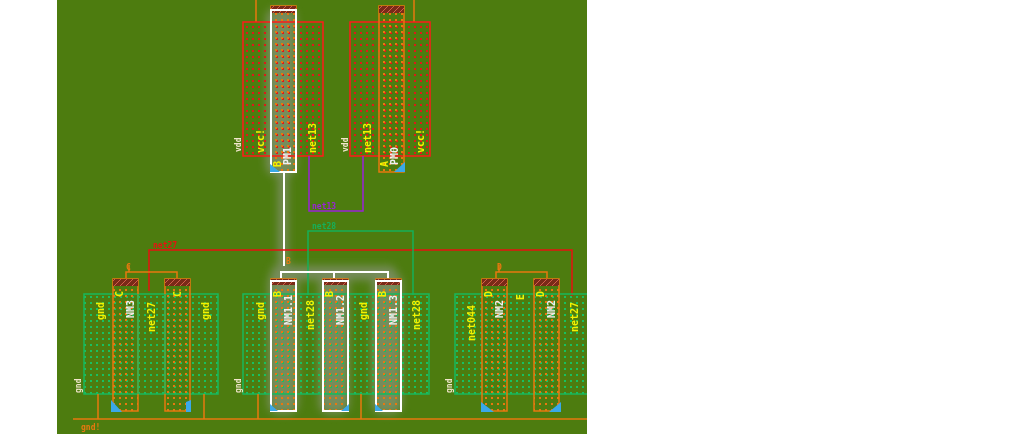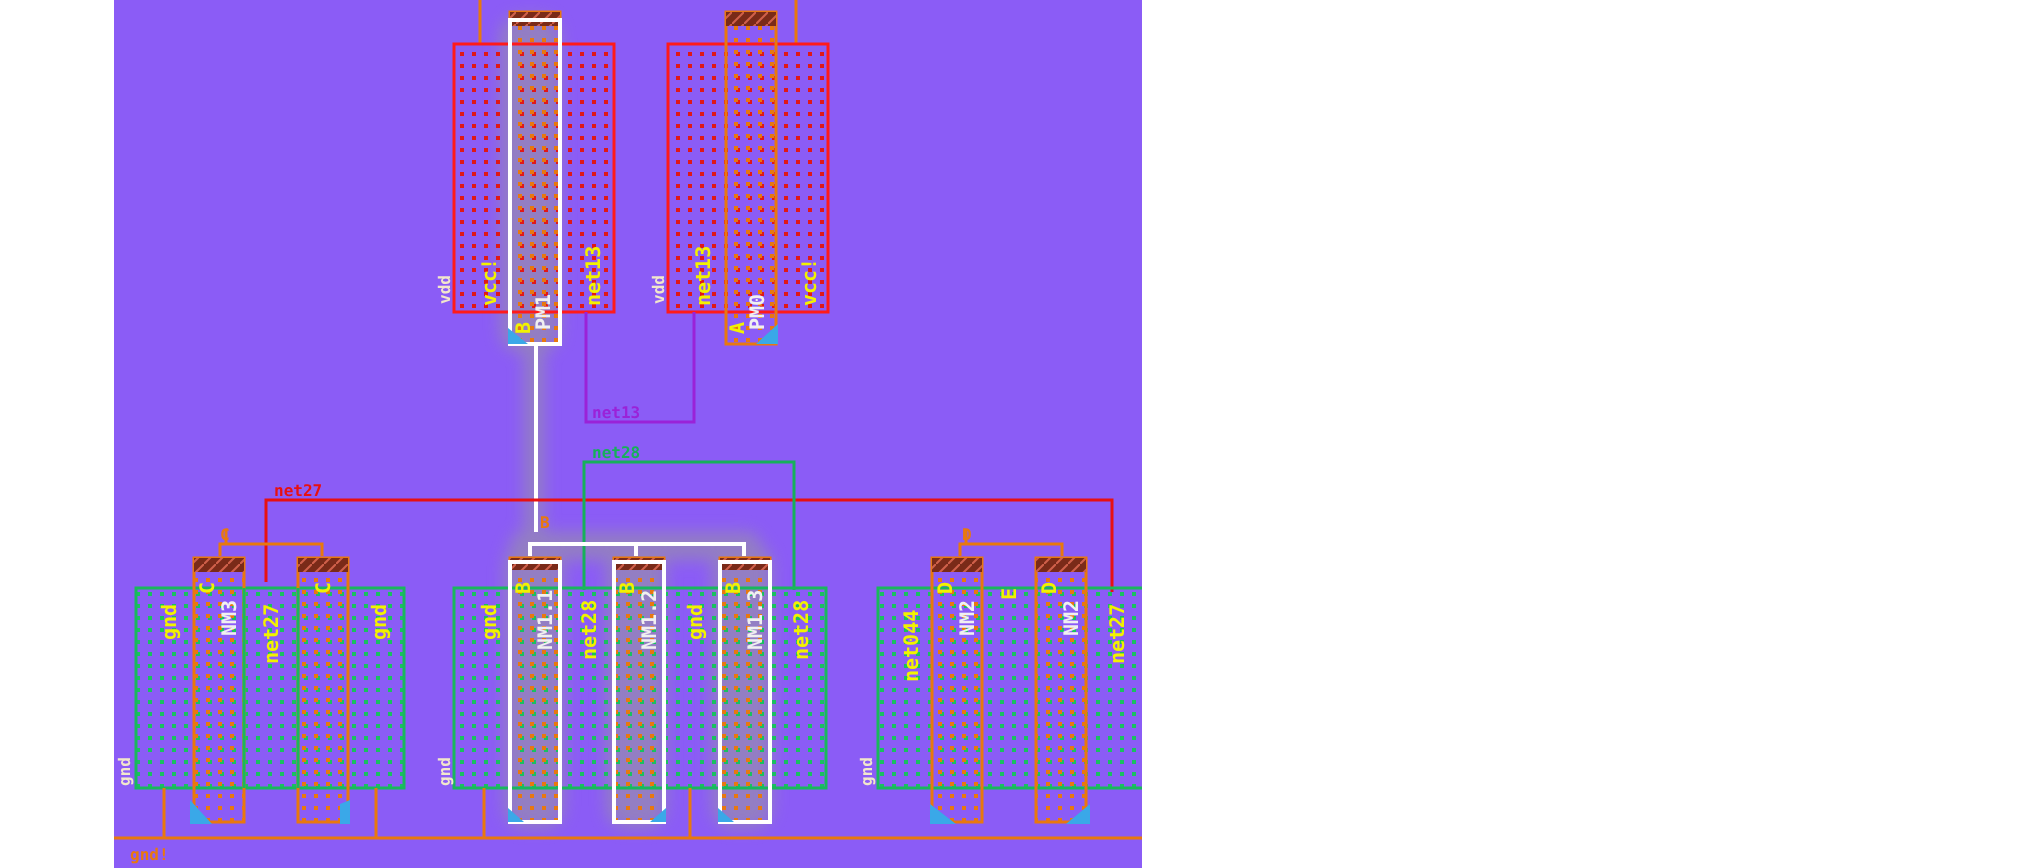--- a/index.html
+++ b/index.html
@@ -1,17 +1,17 @@
 <!DOCTYPE html>
 <html><head>
 <meta charset="utf-8">
 <style>
   html, body { margin:0; padding:0; background:#ffffff; }
   body { width:1009px; height:434px; position:relative; overflow:hidden; font-family:"DejaVu Sans Mono", monospace; }
-  #canvas { position:absolute; left:57px; top:0; width:514px; height:434px; background:#8b5cf6; }
+  #canvas { position:absolute; left:57px; top:0; width:514px; height:434px; background:#4d7c0f;padding-left:16px; }
   svg text { font-family:"DejaVu Sans Mono", monospace; font-weight:bold; }
 </style>
 </head>
 <body>
 
 <div id="canvas">
 <svg width="514" height="434" viewBox="57 0 514 434" xmlns="http://www.w3.org/2000/svg">
   <defs>
     <pattern id="dotRed" width="6" height="6" patternUnits="userSpaceOnUse">
       <rect x="2" y="2" width="2" height="2" fill="#e01818"></rect>

